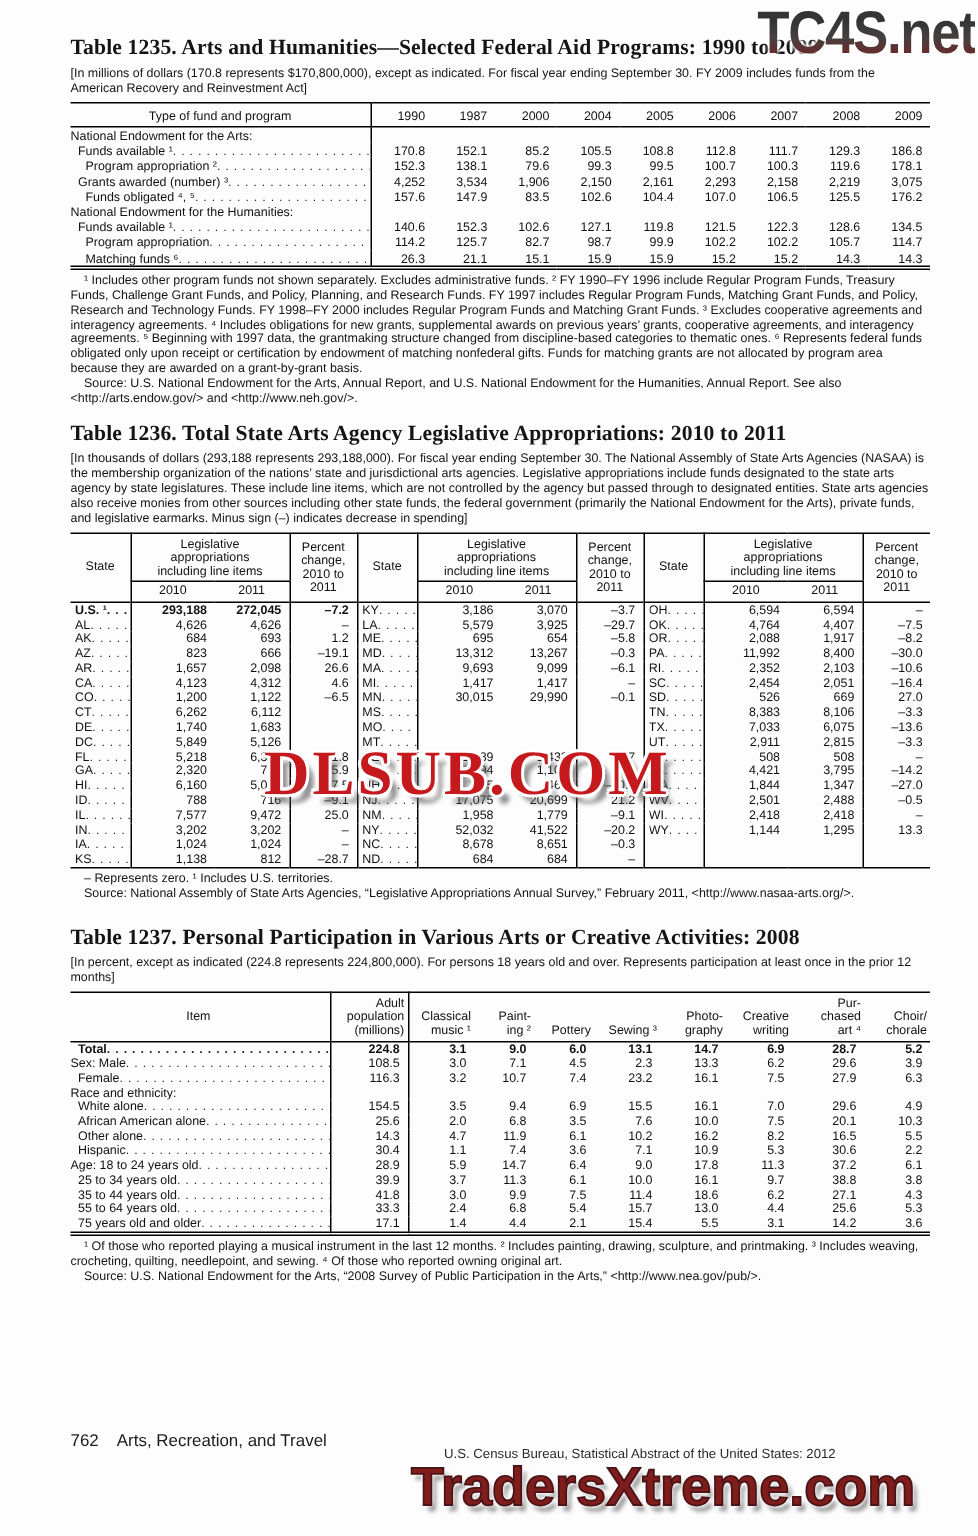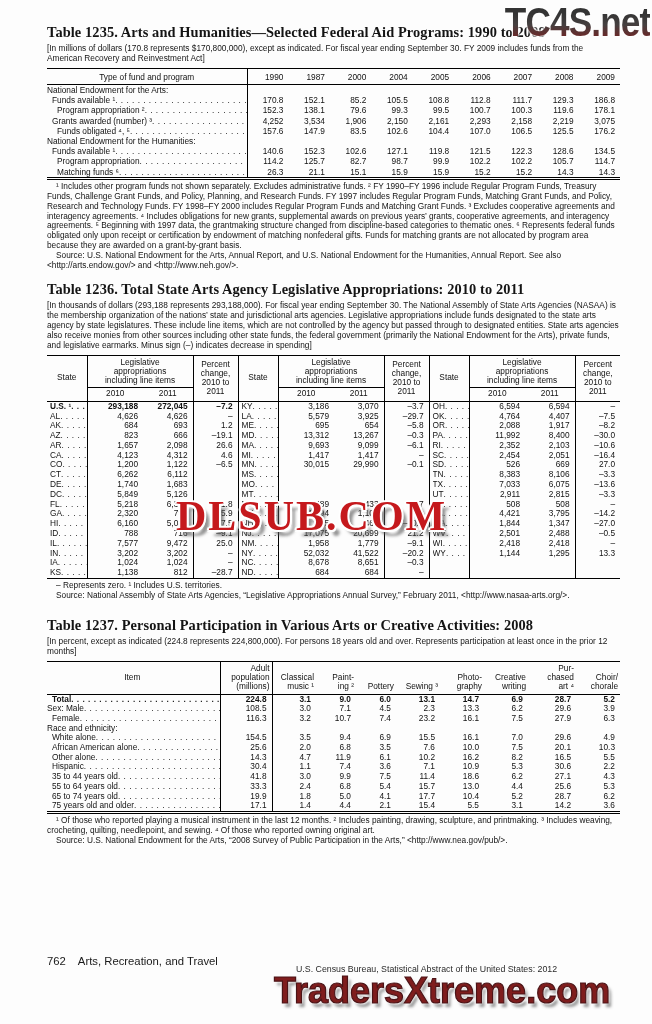--- a/index.html
+++ b/index.html
@@ -993,20 +993,54 @@
               <td class="num">7.4</td>
               <td class="num">3.6</td>
               <td class="num">7.1</td>
               <td class="num">10.9</td>
               <td class="num">5.3</td>
               <td class="num">30.6</td>
               <td class="num">2.2</td>
             </tr>
             <tr>
               <td class="stub vr ">
+                <div class="lw" style="padding-left:0px">
+                  <span class="lt">Age: 18 to 24 years old</span>
+                  <span class="ldr"></span>
+                </div>
+              </td>
+              <td class="num vr">28.9</td>
+              <td class="num">5.9</td>
+              <td class="num">14.7</td>
+              <td class="num">6.4</td>
+              <td class="num">9.0</td>
+              <td class="num">17.8</td>
+              <td class="num">11.3</td>
+              <td class="num">37.2</td>
+              <td class="num">6.1</td>
+            </tr>
+            <tr>
+              <td class="stub vr ">
+                <div class="lw" style="padding-left:5px">
+                  <span class="lt">25 to 34 years old</span>
+                  <span class="ldr"></span>
+                </div>
+              </td>
+              <td class="num vr">39.9</td>
+              <td class="num">3.7</td>
+              <td class="num">11.3</td>
+              <td class="num">6.1</td>
+              <td class="num">10.0</td>
+              <td class="num">16.1</td>
+              <td class="num">9.7</td>
+              <td class="num">38.8</td>
+              <td class="num">3.8</td>
+            </tr>
+            <tr>
+              <td class="stub vr ">
                 <div class="lw" style="padding-left:5px">
                   <span class="lt">35 to 44 years old</span>
                   <span class="ldr"></span>
                 </div>
               </td>
               <td class="num vr">41.8</td>
               <td class="num">3.0</td>
               <td class="num">9.9</td>
               <td class="num">7.5</td>
               <td class="num">11.4</td>
@@ -1028,37 +1062,20 @@
               <td class="num">5.4</td>
               <td class="num">15.7</td>
               <td class="num">13.0</td>
               <td class="num">4.4</td>
               <td class="num">25.6</td>
               <td class="num">5.3</td>
             </tr>
             <tr>
               <td class="stub vr ">
                 <div class="lw" style="padding-left:5px">
-                  <span class="lt">65 to 74 years old</span>
-                  <span class="ldr"></span>
-                </div>
-              </td>
-              <td class="num vr">19.9</td>
-              <td class="num">1.8</td>
-              <td class="num">5.0</td>
-              <td class="num">4.1</td>
-              <td class="num">17.7</td>
-              <td class="num">10.4</td>
-              <td class="num">5.2</td>
-              <td class="num">28.7</td>
-              <td class="num">6.2</td>
-            </tr>
-            <tr>
-              <td class="stub vr ">
-                <div class="lw" style="padding-left:5px">
                   <span class="lt">75 years old and older</span>
                   <span class="ldr"></span>
                 </div>
               </td>
               <td class="num vr">17.1</td>
               <td class="num">1.4</td>
               <td class="num">4.4</td>
               <td class="num">2.1</td>
               <td class="num">15.4</td>
               <td class="num">5.5</td>

